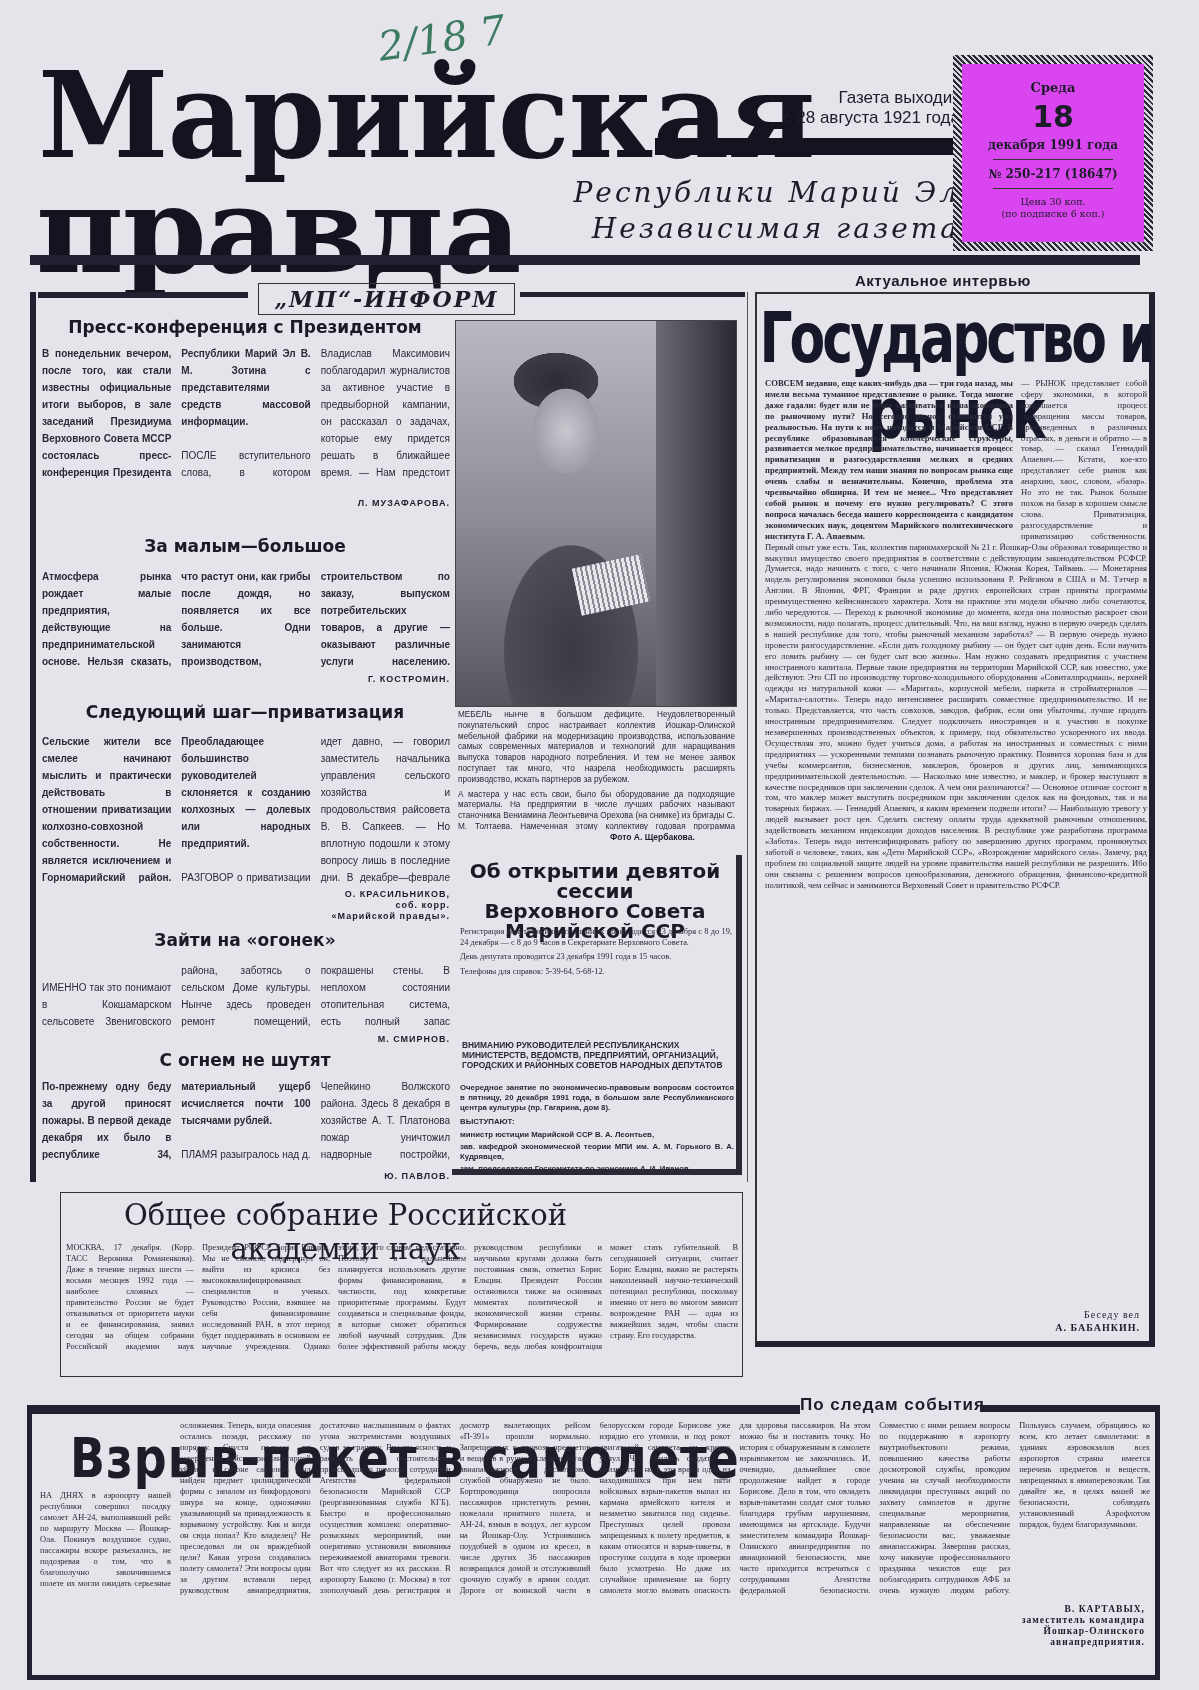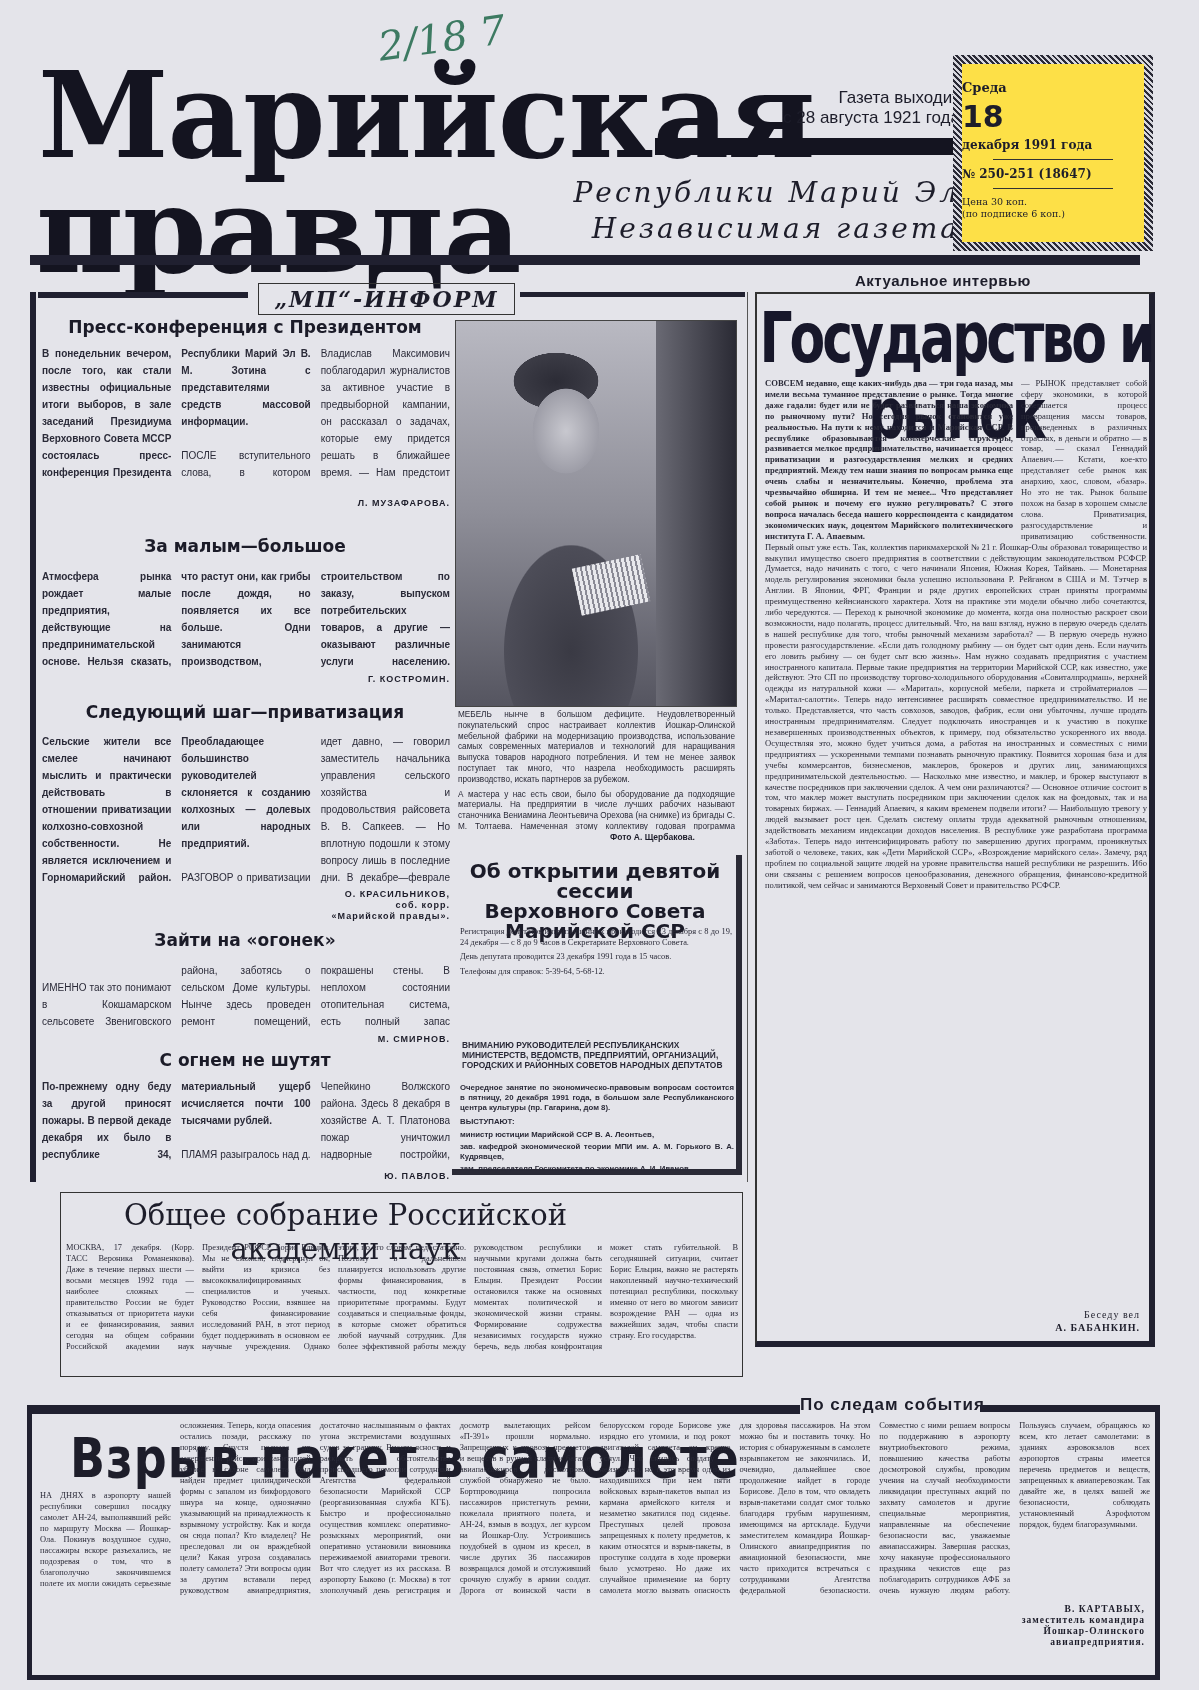--- a/index.html
+++ b/index.html
@@ -19,21 +19,21 @@
   .t1 { left:38px; top:56px; font-size:118px; transform:scaleY(1.02); }
   .t2 { left:36px; top:170px; font-size:120px; }
   .handwriting { left:378px; top:15px; font-family:"DejaVu Serif", serif; font-style:italic; color:#3d7a62; font-size:40px; transform:rotate(-8deg); }
   .since { left:760px; top:88px; text-align:right; font-size:17px; line-height:20px; width:200px; }
   .mast-bar { left:655px; top:138px; width:308px; height:17px; background:#141420; }
   .indep { left:540px; top:175px; font-family:"DejaVu Serif", serif; font-style:italic; font-size:28px; letter-spacing:3px; line-height:36px; text-align:right; width:420px; }
   .datebox {
     left:953px; top:55px; width:200px; height:196px; box-sizing:border-box;
     border:9px solid #2a2a36;
     border-image: repeating-linear-gradient(45deg,#2a2a36 0 2px,#d7d7de 2px 4px) 9;
-    background:#fde047; font-family:"DejaVu Serif", serif;
+    background:#d946ef; text-align:center; font-family:"DejaVu Serif", serif;
   }
   .datebox .d1 { margin-top:16px; font-size:13px; font-weight:bold; }
   .datebox .d2 { font-size:30px; font-weight:900; font-family:"DejaVu Sans", sans-serif; margin-top:4px; }
   .datebox .d3 { font-size:12px; font-weight:bold; margin-top:4px; }
   .datebox .rule { width:120px; height:1px; background:#333; margin:7px auto; }
   .datebox .d4 { font-size:12px; font-weight:bold; }
   .datebox .d5 { font-size:9.5px; margin-top:4px; line-height:12px; }
   .top-rule { left:30px; top:255px; width:1110px; height:10px; background:#202030; }
   .mp-box { left:258px; top:283px; width:255px; height:30px; border:1px solid #333; font-family:"DejaVu Serif", serif; font-weight:900; font-style:italic; font-size:22px; text-align:center; line-height:30px; letter-spacing:2px; }
   .mp-bar-l { left:38px; top:292px; width:210px; height:6px; background:#202030; }
@@ -84,21 +84,21 @@
 <div class="abs mast-bar"></div>
 <div class="abs indep">
   <div>Республики Марий Эл</div>
   <div>Независимая газета</div>
 </div>
 <div class="abs datebox">
   <div class="d1">Среда</div>
   <div class="d2">18</div>
   <div class="d3">декабря 1991 года</div>
   <div class="rule"></div>
-  <div class="d4">№ 250-251 (18647)</div>
+  <div class="d4">№ 250-217 (18647)</div>
   <div class="rule"></div>
   <div class="d5">Цена 30 коп.</div>
   <div class="d5" style="margin-top:0">(по подписке 6 коп.)</div>
 </div>
 <div class="abs top-rule"></div>
 
 <div class="abs frame-left"></div>
 <div class="abs frame-left2"></div>
 <div class="abs mp-bar-l"></div>
 <div class="abs mp-box">„МП“-ИНФОРМ</div>

